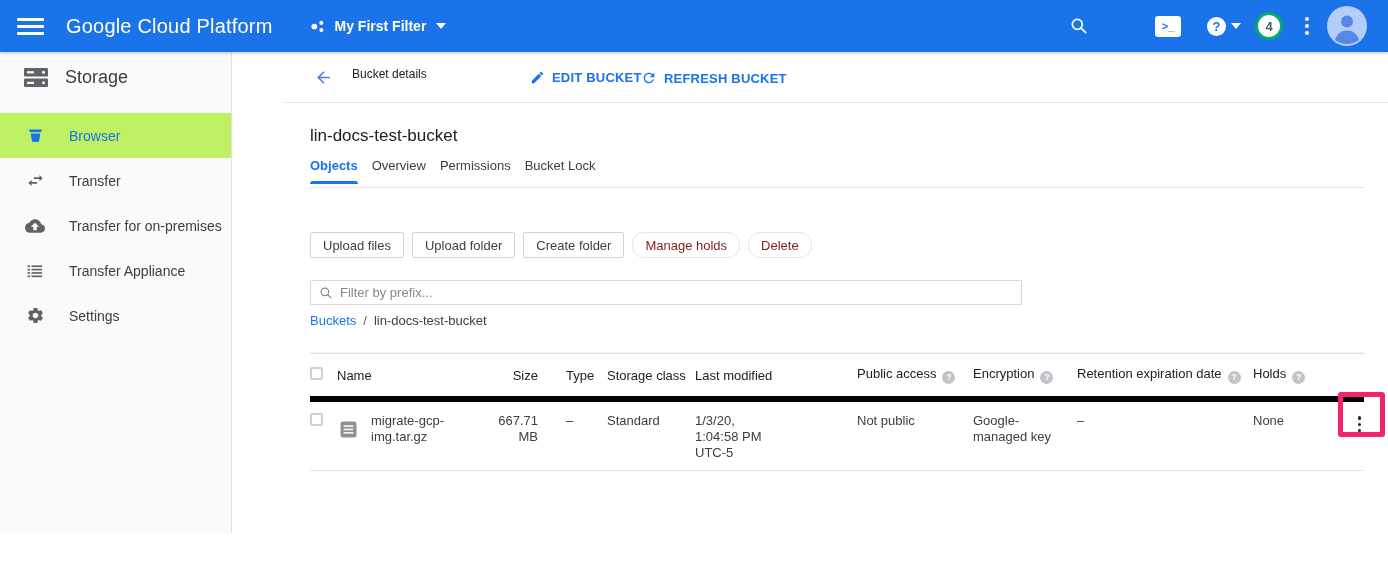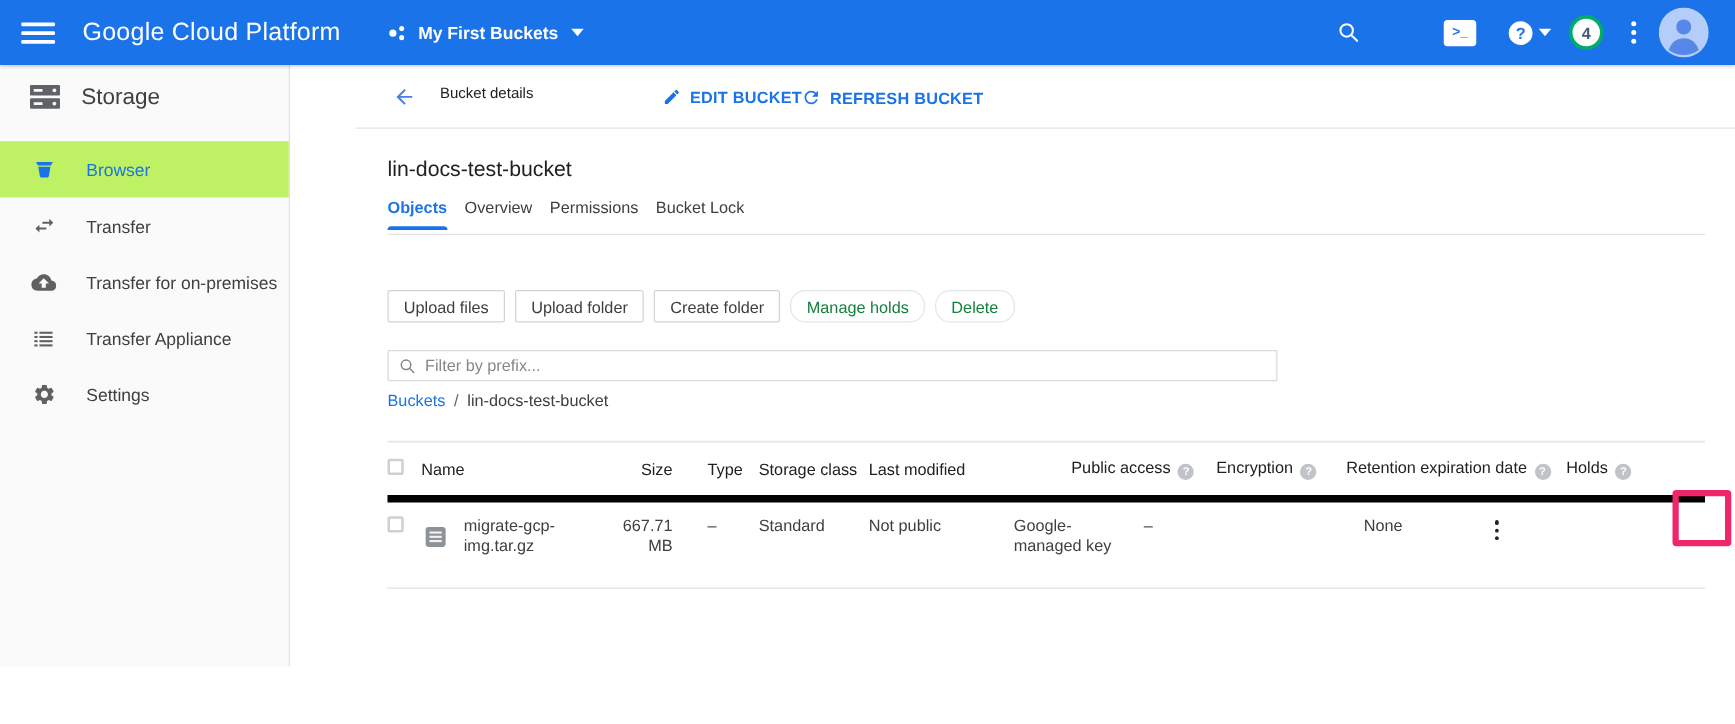--- a/index.html
+++ b/index.html
@@ -59,21 +59,21 @@
   .tabs { position:absolute; left:26px; top:106px; display:flex; gap:14px; }
   .tab { font-size:13px; color:#3c4043; padding-bottom:11px; cursor:pointer; position:relative; }
   .tab.active { color:#1a73e8; font-weight:700; }
   .tab.active::after { content:""; position:absolute; left:0; right:0; bottom:0;
     height:3px; background:#1a73e8; border-radius:3px 3px 0 0; }
   .tabs-divider { position:absolute; left:26px; top:135px; width:1054px; height:1px; background:#e3e3e3; }
 
   .toolbar { position:absolute; left:26px; top:180px; display:flex; gap:8px; }
   .btn { height:26px; padding:0 12px; background:#fff; border:1px solid #d2d4d7;
     border-radius:2px; font-size:13px; color:#3c4043; display:flex; align-items:center; cursor:pointer; }
-  .btn.disabled { color:#15803d; border-color:#e4e6e9; cursor:default;border-radius:12px; }
+  .btn.disabled { color:#7f1d1d; border-color:#e4e6e9; cursor:default;border-radius:12px; }
 
   .filter-box { position:absolute; left:26px; top:228px; width:712px; height:25px;
     border:1px solid #d8dade; border-radius:1px; display:flex; align-items:center; padding-left:8px; }
   .filter-box input { border:none; outline:none; flex:1; font-size:13px; color:#5f6368;
     margin-left:7px; font-family:"Liberation Sans", sans-serif; background:transparent; }
   .filter-box input::placeholder { color:#84898e; }
 
   .breadcrumb { position:absolute; left:26px; top:261px; font-size:13px; }
   .bc-root { color:#1a73e8; cursor:pointer; }
   .bc-sep { color:#5f6368; margin:0 7px; }
@@ -115,21 +115,21 @@
       <div></div>
       <div></div>
   </div>
   <div class="gcp-logo">Google Cloud Platform</div>
   <div class="project-switcher">
     <svg width="17" height="17" viewBox="0 0 16 16">
       <circle cx="5" cy="8" r="2.7" fill="#fff"></circle>
       <circle cx="11.6" cy="4.6" r="1.9" fill="#fff"></circle>
       <circle cx="11.6" cy="11.4" r="1.9" fill="#fff"></circle>
     </svg>
-    <span class="project-name">My First Buckets</span>
+    <span class="project-name">My First Filter</span>
     <span class="caret"></span>
   </div>
 
   <div class="tb-right">
     <div class="tb-btn mg66">
       <svg width="20" height="20" viewBox="0 0 24 24">
         <circle cx="10" cy="10" r="6" fill="none" stroke="#fff" stroke-width="2"></circle>
         <line x1="14.8" y1="14.8" x2="20" y2="20" stroke="#fff" stroke-width="2" stroke-linecap="round"></line>
       </svg>
     </div>
@@ -310,20 +310,23 @@
               <rect x="3.6" y="11" width="9.8" height="1.7" fill="#f2f2f2"></rect>
             </svg>
           </span>
           <span>migrate-gcp-img.tar.gz</span>
         </span>
       </div>
       <div class="c-size">667.71 MB</div>
       <div class="c-gap"></div>
       <div class="c-type">–</div>
       <div class="c-class">Standard</div>
+      <div class="c-mod">
+          <div class="wrap84">1/3/20, 1:04:58 PM UTC-5</div>
+        </div>
       <div class="c-pub">Not public</div>
       <div class="c-enc">
           <div class="wrap92">Google-managed key</div>
         </div>
       <div class="c-ret">–</div>
       <div class="c-holds">None</div>
       <div class="c-menu">
         <span class="menu-dots">
           <i></i>
             <i></i>

